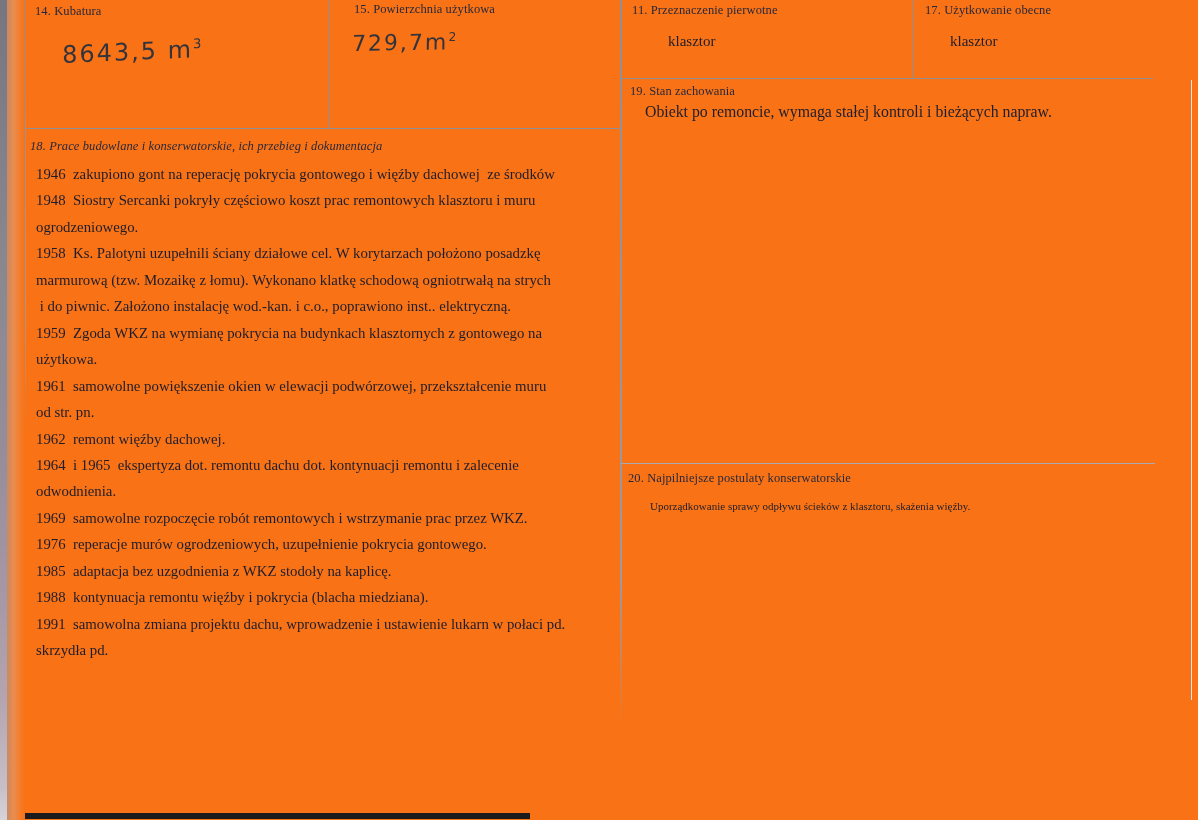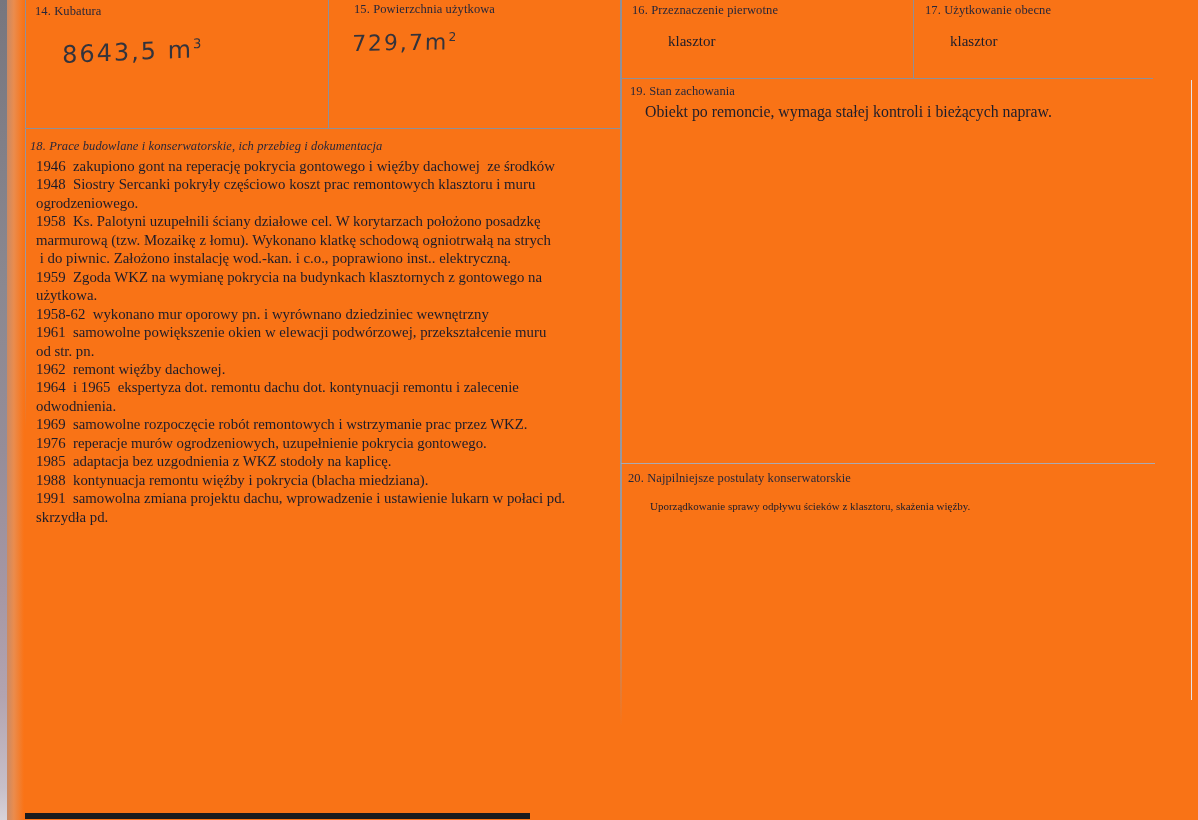--- a/index.html
+++ b/index.html
@@ -59,21 +59,21 @@
 
   .val-16{left:668px;top:33px;}
   .val-17{left:950px;top:33px;}
   .val-19{left:645px;top:103px;font-size:15.8px;}
   .val-20{left:650px;top:500px;font-size:11px;}
 
   .works-body{
     position:absolute;left:36px;top:157px;width:586px;
     font-size:14.8px;line-height:18.45px;color:#1c1c2a;
   }
-  .works-body .tline{white-space:pre;}
+  .works-body .tline{white-space:pre;margin-top:8px;}
 </style>
 </head>
 <body>
 
 <div id="page">
 
   <div class="edge-dark"></div>
   <div class="edge-fade"></div>
   <div class="line bottom-bar"></div>
 
@@ -85,40 +85,39 @@
   <div class="line h-right-top"></div>
   <div class="line h-right-mid"></div>
   <div class="line v-right-faint"></div>
 
   <div class="label lbl-14">14. Kubatura</div>
   <div class="handwriting hw-14"><span>8643,5 m</span><sup>3</sup></div>
 
   <div class="label lbl-15">15. Powierzchnia użytkowa</div>
   <div class="handwriting hw-15"><span>729,7m</span><sup>2</sup></div>
 
-  <div class="label lbl-16">16. Przeznaczenie pierwotne</div>
+  <div class="label lbl-16">11. Przeznaczenie pierwotne</div>
   <div class="printed val-16">klasztor</div>
 
   <div class="label lbl-17">17. Użytkowanie obecne</div>
   <div class="printed val-17">klasztor</div>
 
   <div class="label lbl-19">19. Stan zachowania</div>
   <div class="printed val-19">Obiekt po remoncie, wymaga stałej kontroli i bieżących napraw.</div>
 
   <div class="label lbl-18">18. Prace budowlane i konserwatorskie, ich przebieg i dokumentacja</div>
   <div class="works-body">
     <div class="tline">1946  zakupiono gont na reperację pokrycia gontowego i więźby dachowej  ze środków</div>
     <div class="tline">1948  Siostry Sercanki pokryły częściowo koszt prac remontowych klasztoru i muru</div>
     <div class="tline">ogrodzeniowego.</div>
     <div class="tline">1958  Ks. Palotyni uzupełnili ściany działowe cel. W korytarzach położono posadzkę</div>
     <div class="tline">marmurową (tzw. Mozaikę z łomu). Wykonano klatkę schodową ogniotrwałą na strych</div>
     <div class="tline"> i do piwnic. Założono instalację wod.-kan. i c.o., poprawiono inst.. elektryczną.</div>
     <div class="tline">1959  Zgoda WKZ na wymianę pokrycia na budynkach klasztornych z gontowego na</div>
     <div class="tline">użytkowa.</div>
-    <div class="tline">1958-62  wykonano mur oporowy pn. i wyrównano dziedziniec wewnętrzny</div>
     <div class="tline">1961  samowolne powiększenie okien w elewacji podwórzowej, przekształcenie muru</div>
     <div class="tline">od str. pn.</div>
     <div class="tline">1962  remont więźby dachowej.</div>
     <div class="tline">1964  i 1965  ekspertyza dot. remontu dachu dot. kontynuacji remontu i zalecenie</div>
     <div class="tline">odwodnienia.</div>
     <div class="tline">1969  samowolne rozpoczęcie robót remontowych i wstrzymanie prac przez WKZ.</div>
     <div class="tline">1976  reperacje murów ogrodzeniowych, uzupełnienie pokrycia gontowego.</div>
     <div class="tline">1985  adaptacja bez uzgodnienia z WKZ stodoły na kaplicę.</div>
     <div class="tline">1988  kontynuacja remontu więźby i pokrycia (blacha miedziana).</div>
     <div class="tline">1991  samowolna zmiana projektu dachu, wprowadzenie i ustawienie lukarn w połaci pd.</div>

